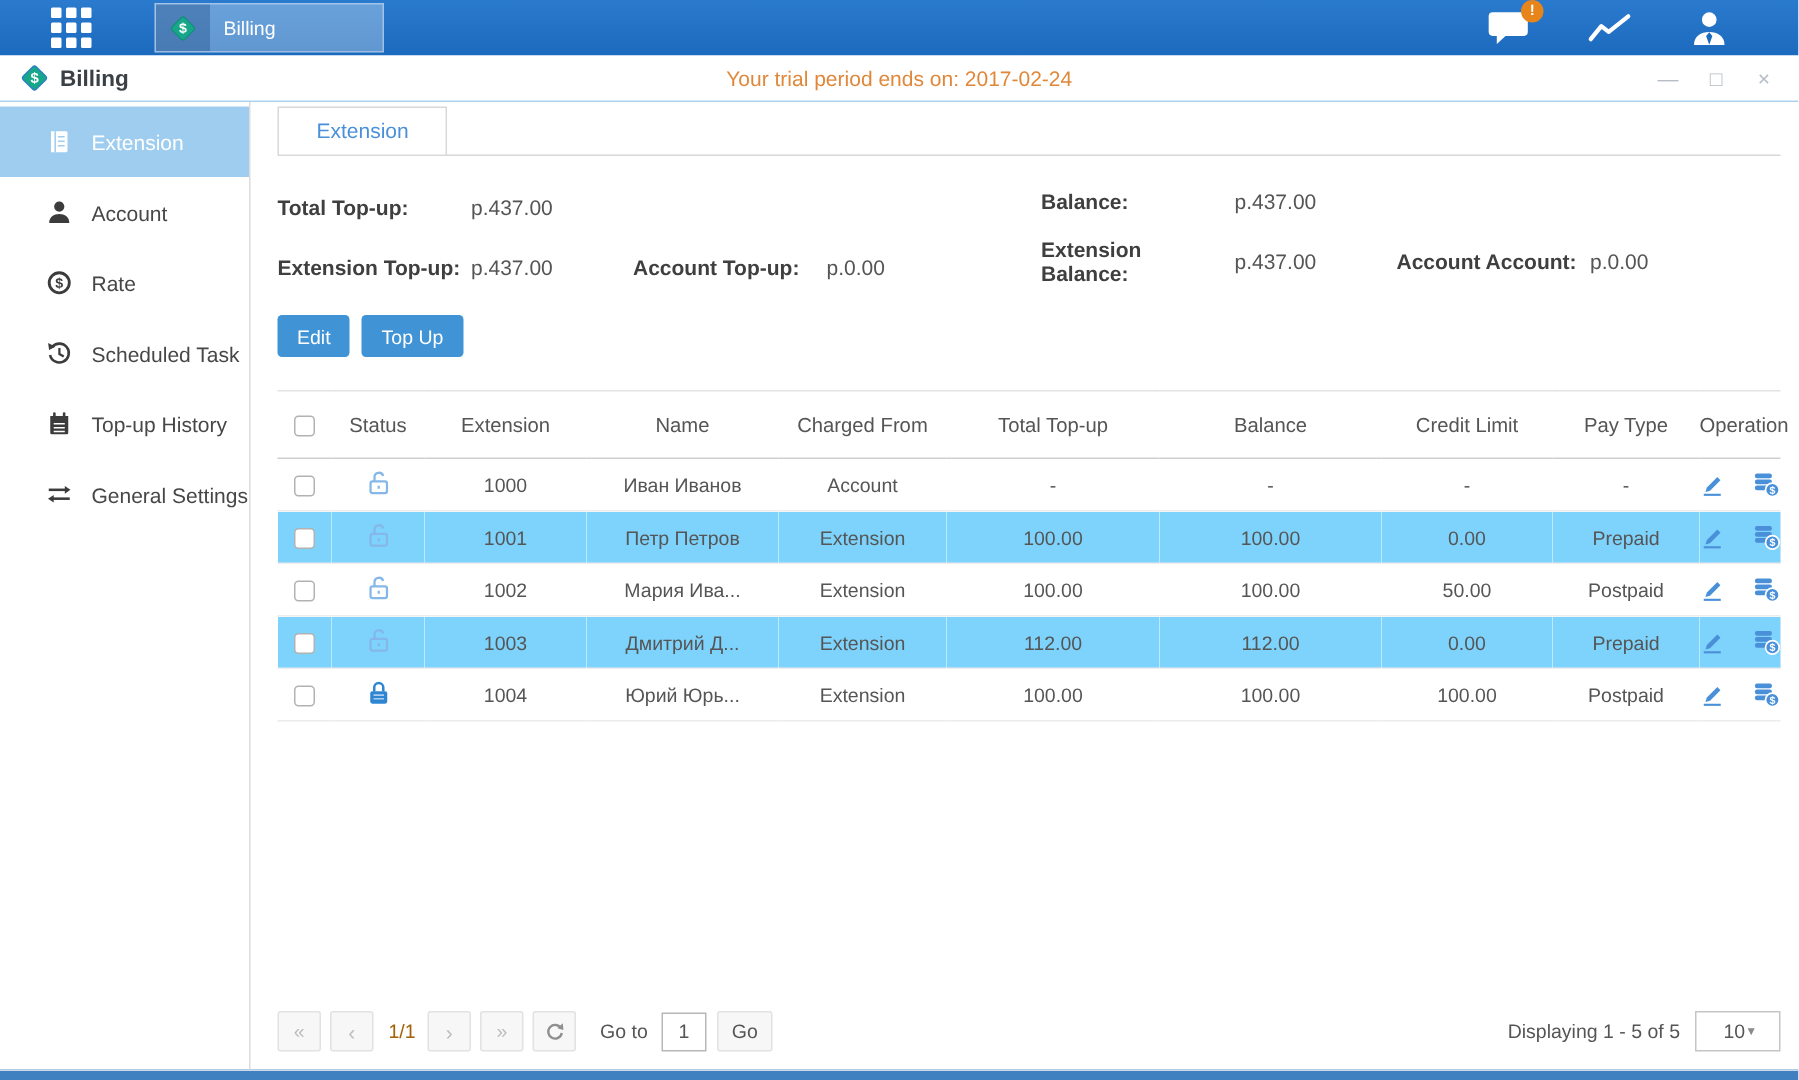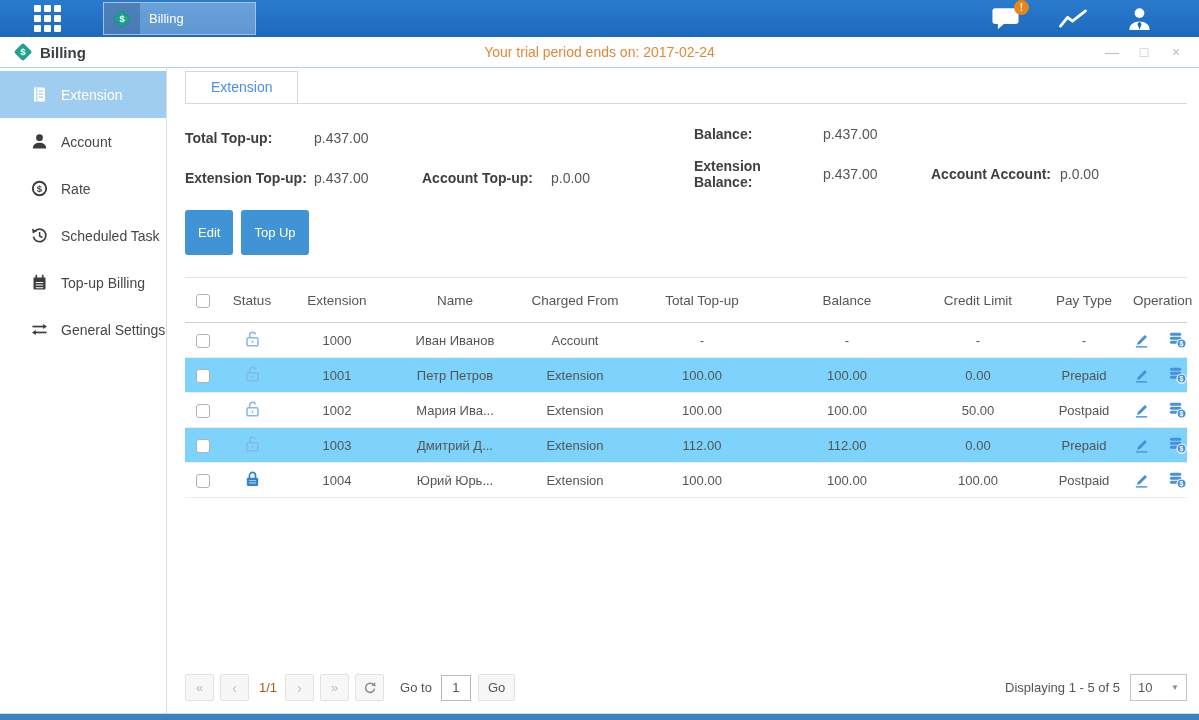--- a/index.html
+++ b/index.html
@@ -49,21 +49,21 @@
   .tabstrip .filler { flex:1; border-bottom:1px solid #d8d8d8; }
 
   
   .summary { margin-top:22px; display:grid; grid-template-columns:509px 1fr; font-size:14px; }
   .sum-half { display:grid; grid-template-columns:129px 108px 129px auto; row-gap:16px; align-items:center; }
   .sum-label { font-weight:bold; color:#3f3f3f; }
   .sum-value { color:#555; }
 
   
   .toolbar { margin-top:20px; display:flex; gap:8px; }
-  .btn-primary { background:#4093d4; color:#fff; border:none; border-radius:3px; height:45px;
+  .btn-primary { background:#4093d4; color:#fff; border:none; border-radius:3px; height:28px;
                  padding:0 13px; font-size:13px; font-family:inherit; cursor:pointer; }
 
   
   table { margin-top:22px; width:100%; border-collapse:collapse; table-layout:fixed;
           font-size:13px; color:#555; }
   thead tr { border-top:1px solid #e3e3e3; border-bottom:1px solid #cfcfcf; height:45px; }
   th { font-weight:normal; font-size:13.5px; color:#555; text-align:center; }
   tbody tr { height:35px; border-bottom:1px solid #ececec; }
   tbody tr.alt { background:#7dd3fc; }
   td { text-align:center; overflow:hidden; white-space:nowrap; text-overflow:ellipsis; }
@@ -79,21 +79,21 @@
            margin-right:6px; cursor:pointer; font-size:14px; }
   .pgbtn.dbl { font-size:13px; }
   .page-ind { margin:0 8px 0 4px; color:#a16207; }
   .goto-label { margin:0 9px 0 10px; }
   .goto-input { width:30px; height:26px; border:1px solid #b7b7b7; text-align:center; font-size:13px;
                 font-family:inherit; color:#555; }
   .go-btn { margin-left:7px; height:27px; padding:0 9px; background:#f7f7f7; border:1px solid #e2e2e2;
             border-radius:2px; color:#555; font-size:13px; font-family:inherit; cursor:pointer; }
   .footer-right { margin-left:auto; display:flex; align-items:center; gap:10px; }
   .page-size { width:57px; height:27px; border:1px solid #c5c5c5; background:#fff; display:flex;
-               align-items:center; padding:0 7px; cursor:pointer; color:#555; }
+               align-items:center; padding:0 18px; cursor:pointer; color:#555; }
   .page-size .caret { margin-left:auto; font-size:8px; color:#8a8a8a; }
 
   .bottom-strip { height:7px; background:#3e80c0; border-top:1px solid #c9d9ea; }
 </style>
 </head>
 <body>
 
 <div class="topbar">
   <div class="grid-icon">
     <span></span>
@@ -199,21 +199,21 @@
     </div>
     <div class="side-item">
       <span class="icon">
         <svg width="17" height="17" viewBox="0 0 17 17" fill="currentColor">
           <path d="M2.5 3.4 h12 v11.1 a1 1 0 0 1 -1 1 h-10 a1 1 0 0 1 -1 -1 z"></path>
           <rect x="4.4" y="0.8" width="1.7" height="3.6" rx="0.8"></rect>
           <rect x="10.9" y="0.8" width="1.7" height="3.6" rx="0.8"></rect>
           <path d="M4.8 8 h7.4 v1 h-7.4 z M4.8 10.6 h7.4 v1 h-7.4 z M4.8 13.2 h7.4 v1 h-7.4 z" fill="#fff"></path>
         </svg>
       </span>
-      <span>Top-up Billing</span>
+      <span>Top-up History</span>
     </div>
     <div class="side-item">
       <span class="icon">
         <svg width="17" height="17" viewBox="0 0 17 17" fill="currentColor">
           <rect x="1.5" y="4.7" width="11.5" height="1.7"></rect>
           <polygon points="12.2,3 16,5.55 12.2,8.1"></polygon>
           <rect x="4" y="10.6" width="11.5" height="1.7"></rect>
           <polygon points="4.8,9 1,11.45 4.8,14"></polygon>
         </svg>
       </span>

